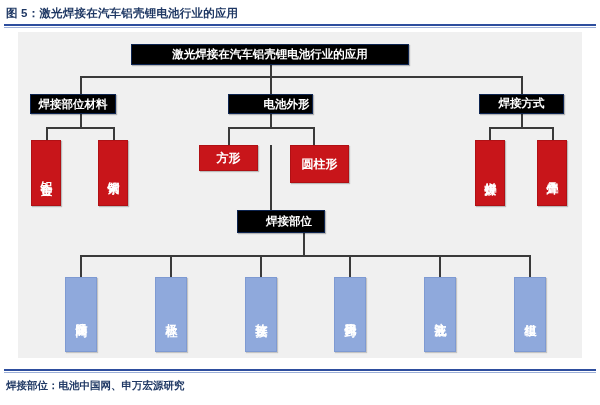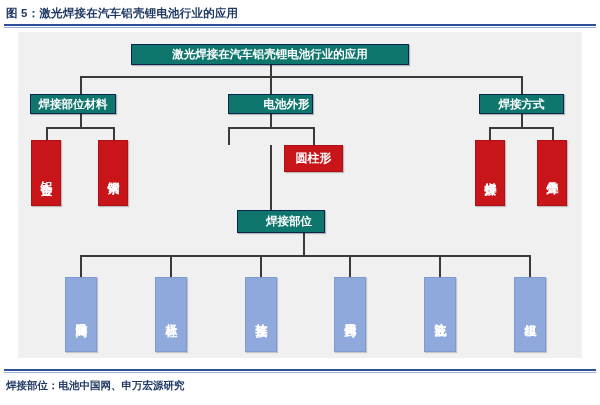--- a/index.html
+++ b/index.html
@@ -87,21 +87,21 @@
     display: flex;
     align-items: center;
     justify-content: center;
     text-align: center;
     font-weight: bold;
     color: #ffffff;
     line-height: 1.08;
     z-index: 3;
   }
   .node.navy {
-    background: #0f766e;
+    background: #000000;
     border: 1px solid #0D2450;
     box-shadow: 1px 1px 1px rgba(0,0,0,0.25);
   }
   .node.red {
     background: #C8151A;
     border: 1px solid #B01014;
     box-shadow: 1px 1px 1px rgba(0,0,0,0.22);
   }
   .node.blue {
     background: #8FA9DC;
@@ -163,28 +163,29 @@
   <div class="ln v" style="left:331px; top:223px; height:22px;"></div>
   <div class="ln v" style="left:421px; top:223px; height:22px;"></div>
   <div class="ln v" style="left:511px; top:223px; height:22px;"></div>
 
   <div class="node navy" id="node-root" style="left:113px; top:12px; width:278px; height:21px; font-size:11.5px;">激光焊接在汽车铝壳锂电池行业的应用</div>
 
   <div class="node navy" style="left:12px; top:62px; width:86px; height:20px; font-size:11.5px;">焊接部位材料</div>
 
   <div class="node navy" style="left:210px; top:62px; width:85px; height:20px; font-size:11.5px;padding-left:32px;">电池外形</div>
 
-  <div class="node navy" style="left:461px; top:62px; width:85px; height:20px; font-size:11.5px;">焊接方式</div>
+  <div class="node navy" style="left:461px; top:62px; width:85px; height:20px; font-size:11.5px;font-family:Liberation Mono, monospace;">焊接方式</div>
 
   <div class="node red vertical" style="left:13px; top:108px; width:30px; height:66px; font-size:12px;">铝合金</div>
 
   <div class="node red vertical" style="left:80px; top:108px; width:30px; height:66px; font-size:12px;">紫铜</div>
 
-
-  <div class="node red" style="left:266px; top:113px; width:59px; height:27px; font-size:12px;">圆柱形</div>
+  <div class="node red" style="left:181px; top:113px; width:59px; height:26px; font-size:12px;">方形</div>
+
+  <div class="node red" style="left:272px; top:113px; width:59px; height:38px; font-size:12px;">圆柱形</div>
 
   <div class="node red vertical" style="left:457px; top:108px; width:30px; height:66px; font-size:12px;">拼接焊</div>
 
   <div class="node red vertical" style="left:519px; top:108px; width:30px; height:66px; font-size:12px;">叠焊</div>
 
   <div class="node navy" style="left:219px; top:178px; width:88px; height:23px; font-size:11.5px;padding-left:16px;">焊接部位</div>
 
   <div class="node blue vertical" style="left:47px; top:245px; width:32px; height:75px; font-size:12px;">防爆阀</div>
 
   <div class="node blue vertical" style="left:137px; top:245px; width:32px; height:75px; font-size:12px;">极柱</div>

